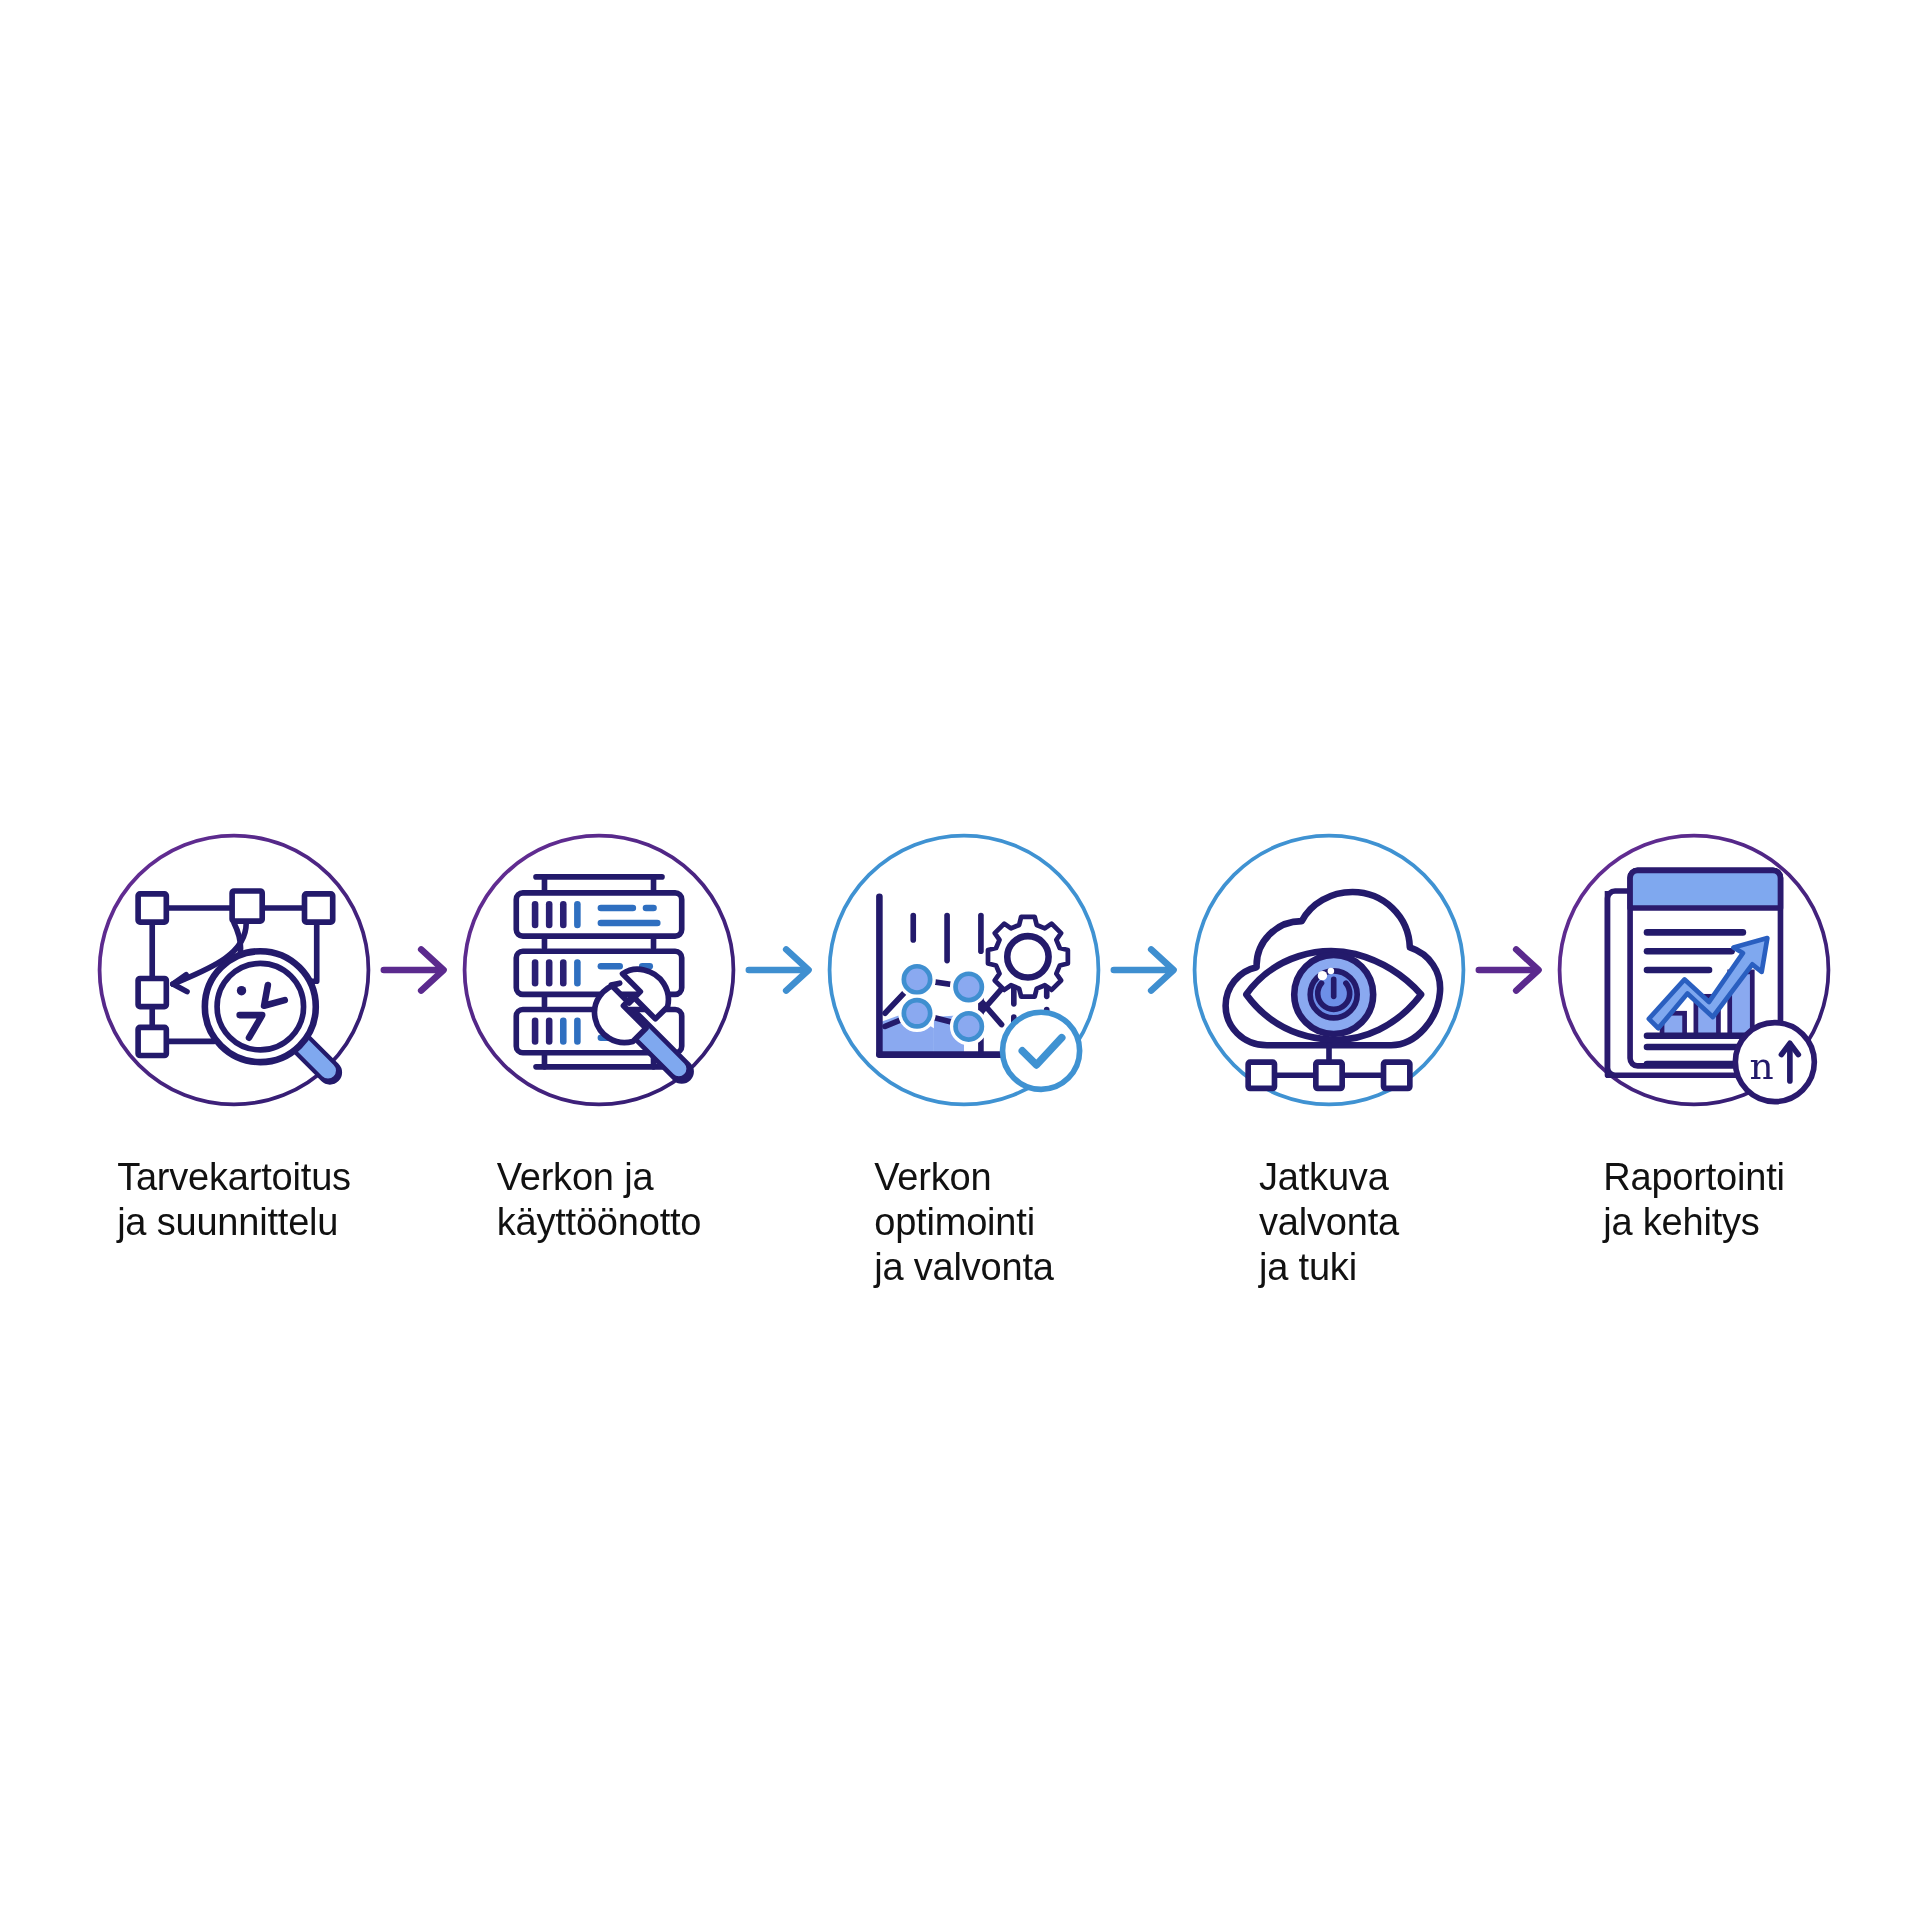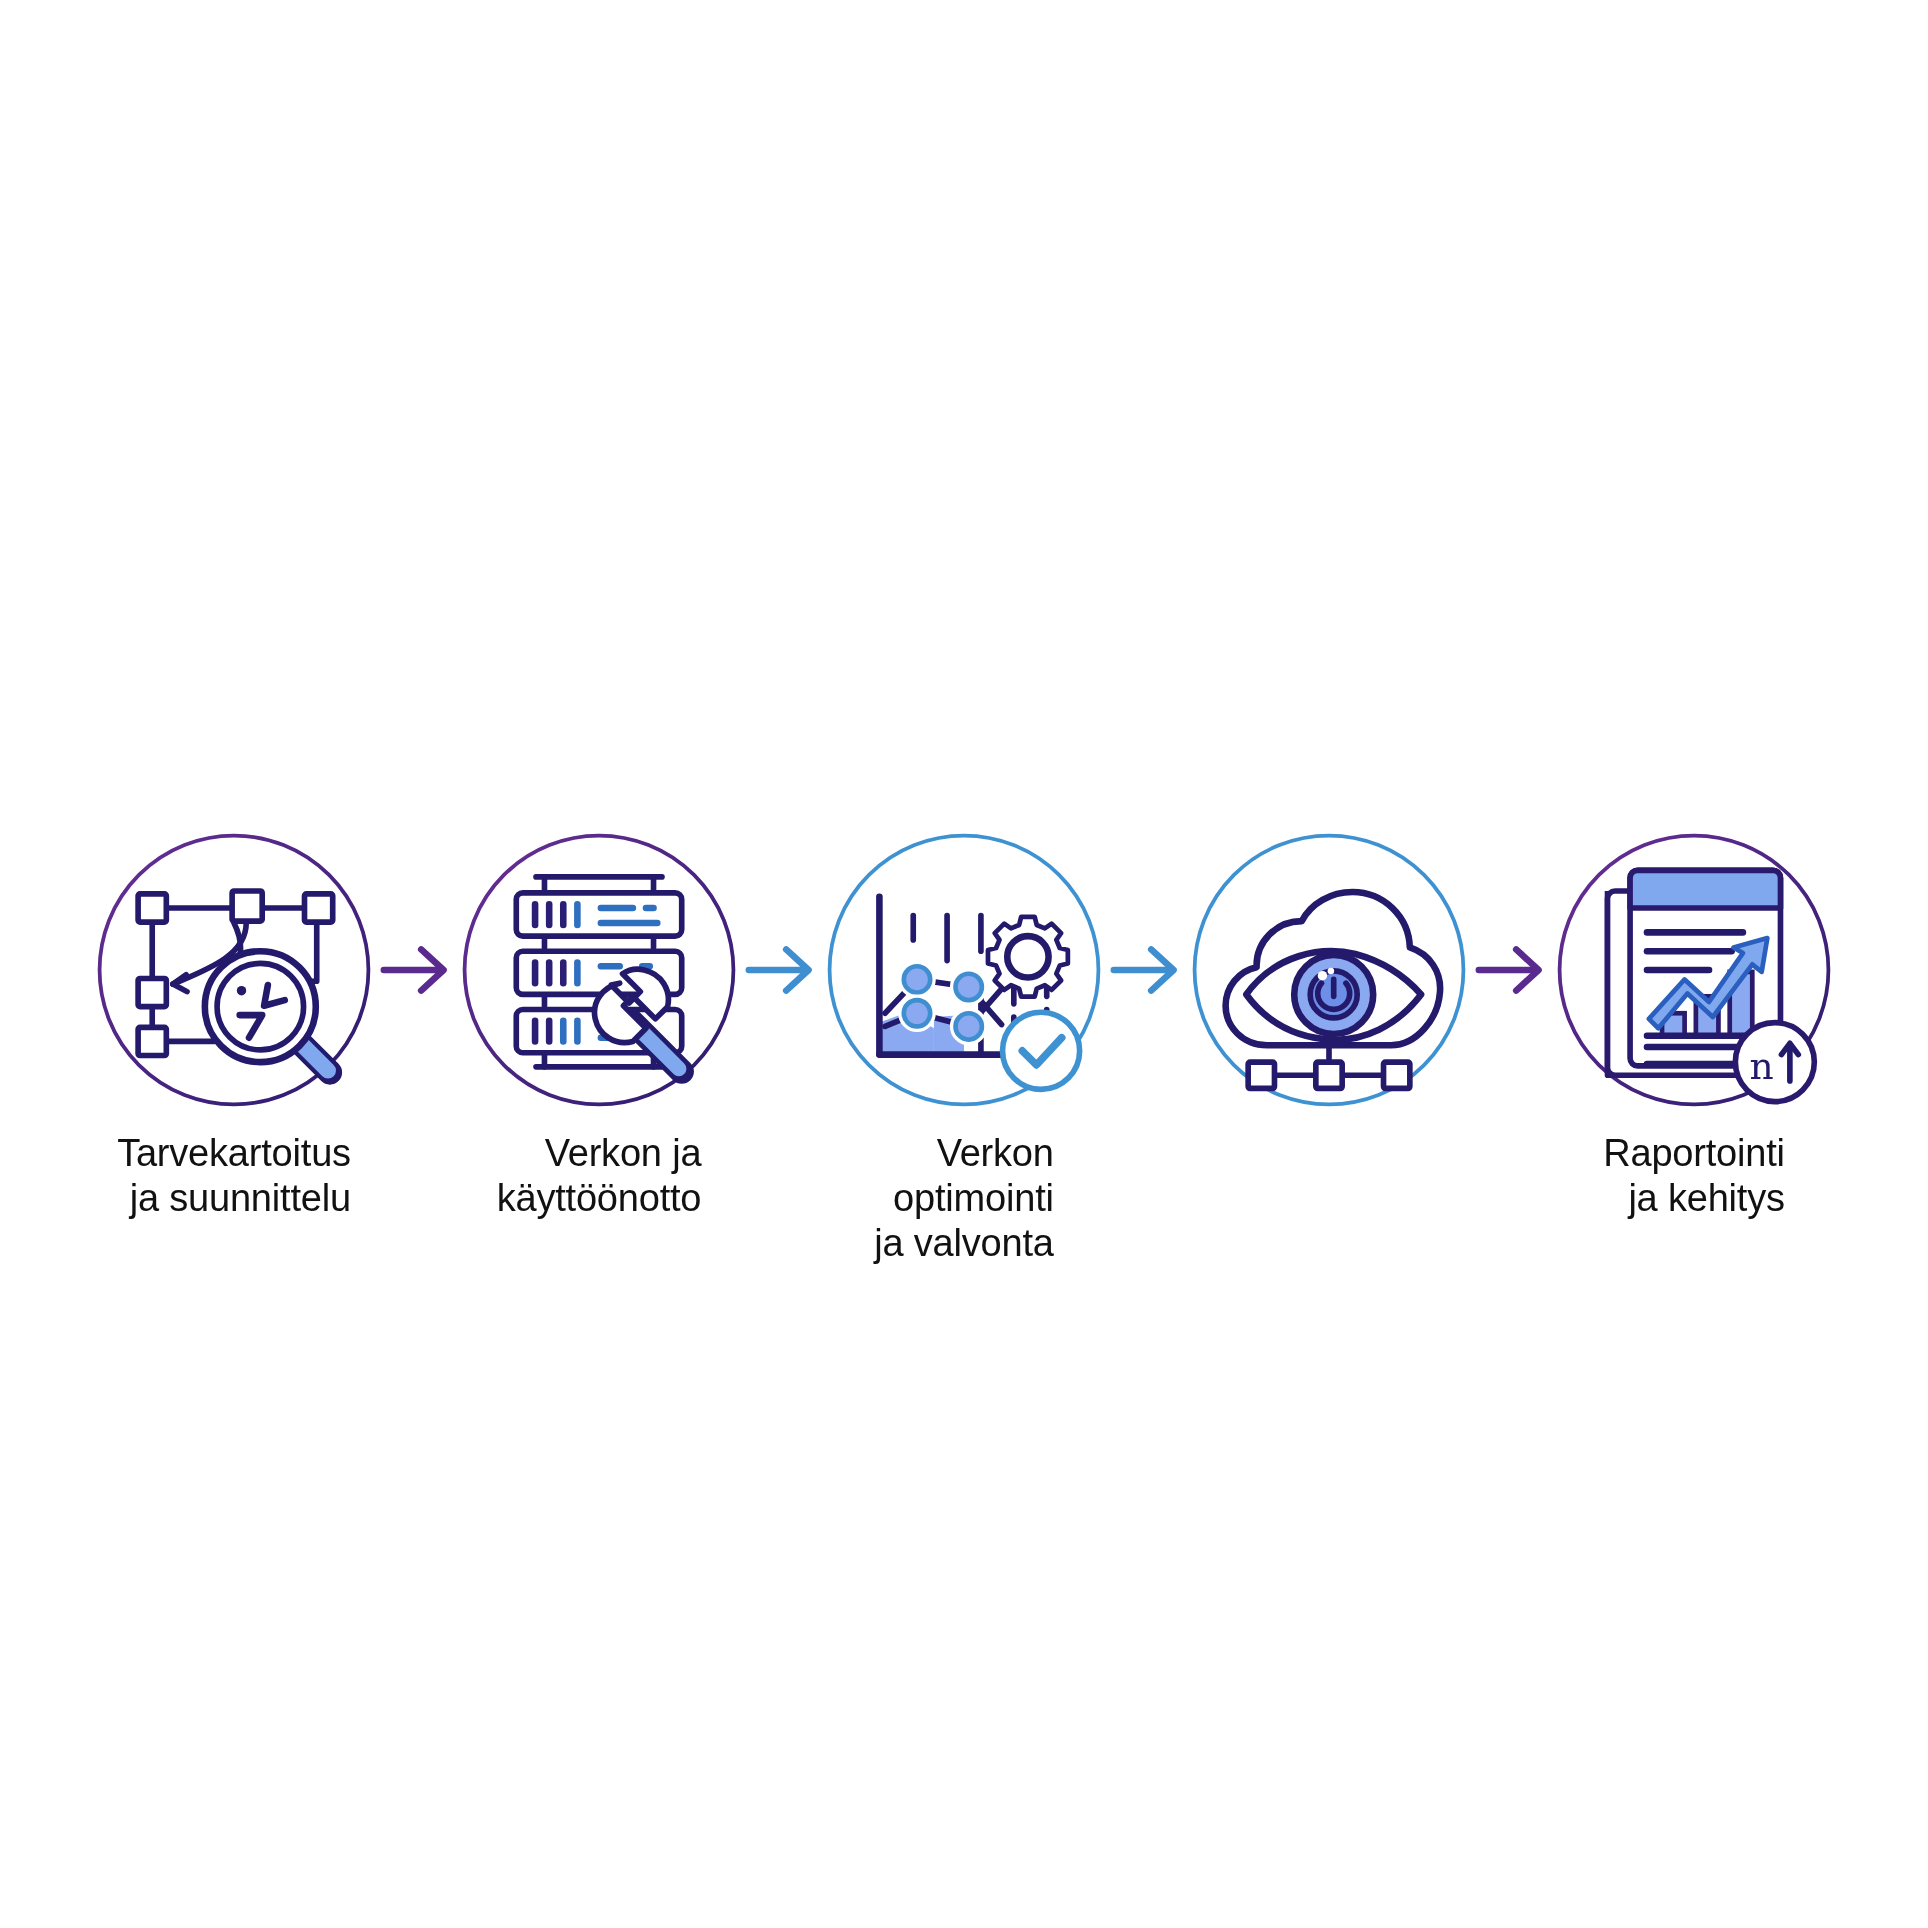--- a/index.html
+++ b/index.html
@@ -40,22 +40,22 @@
     width: 282px;
     height: 282px;
     position: relative;
   }
   .circle-wrap svg {
     display: block;
     width: 282px;
     height: 282px;
   }
   .caption {
-    margin-top: 20px;
-    text-align: right;
+    margin-top: 44px;
+    text-align: left;
     color: #111111;
     font-size: 38px;
     line-height: 1.18;
     letter-spacing: -0.2px;
     white-space: pre-line;
   }
   .arrow {
     width: 83px;
     height: 282px;
     display: flex;
@@ -301,20 +301,23 @@
             <path d="M88 262 L212 262"></path>
             <path d="M150 248 L150 262"></path>
           </g>
           <g fill="#ffffff" stroke="#231a6b" stroke-width="6">
             <rect x="64" y="248" width="28" height="28" rx="2"></rect>
             <rect x="136" y="248" width="28" height="28" rx="2"></rect>
             <rect x="208" y="248" width="28" height="28" rx="2"></rect>
           </g>
         </svg>
       </div>
+      <div class="caption">Jatkuva
+valvonta
+ja tuki</div>
     </div>
 
     <div class="arrow">
       <svg width="73" height="56" viewBox="0 0 78 60">
         <g stroke="#5b2a8e" stroke-width="7" fill="none" stroke-linecap="round" stroke-linejoin="round">
           <path d="M4 30 L66 30"></path>
           <path d="M44 8 L68 30 L44 52"></path>
         </g>
       </svg>
     </div>

